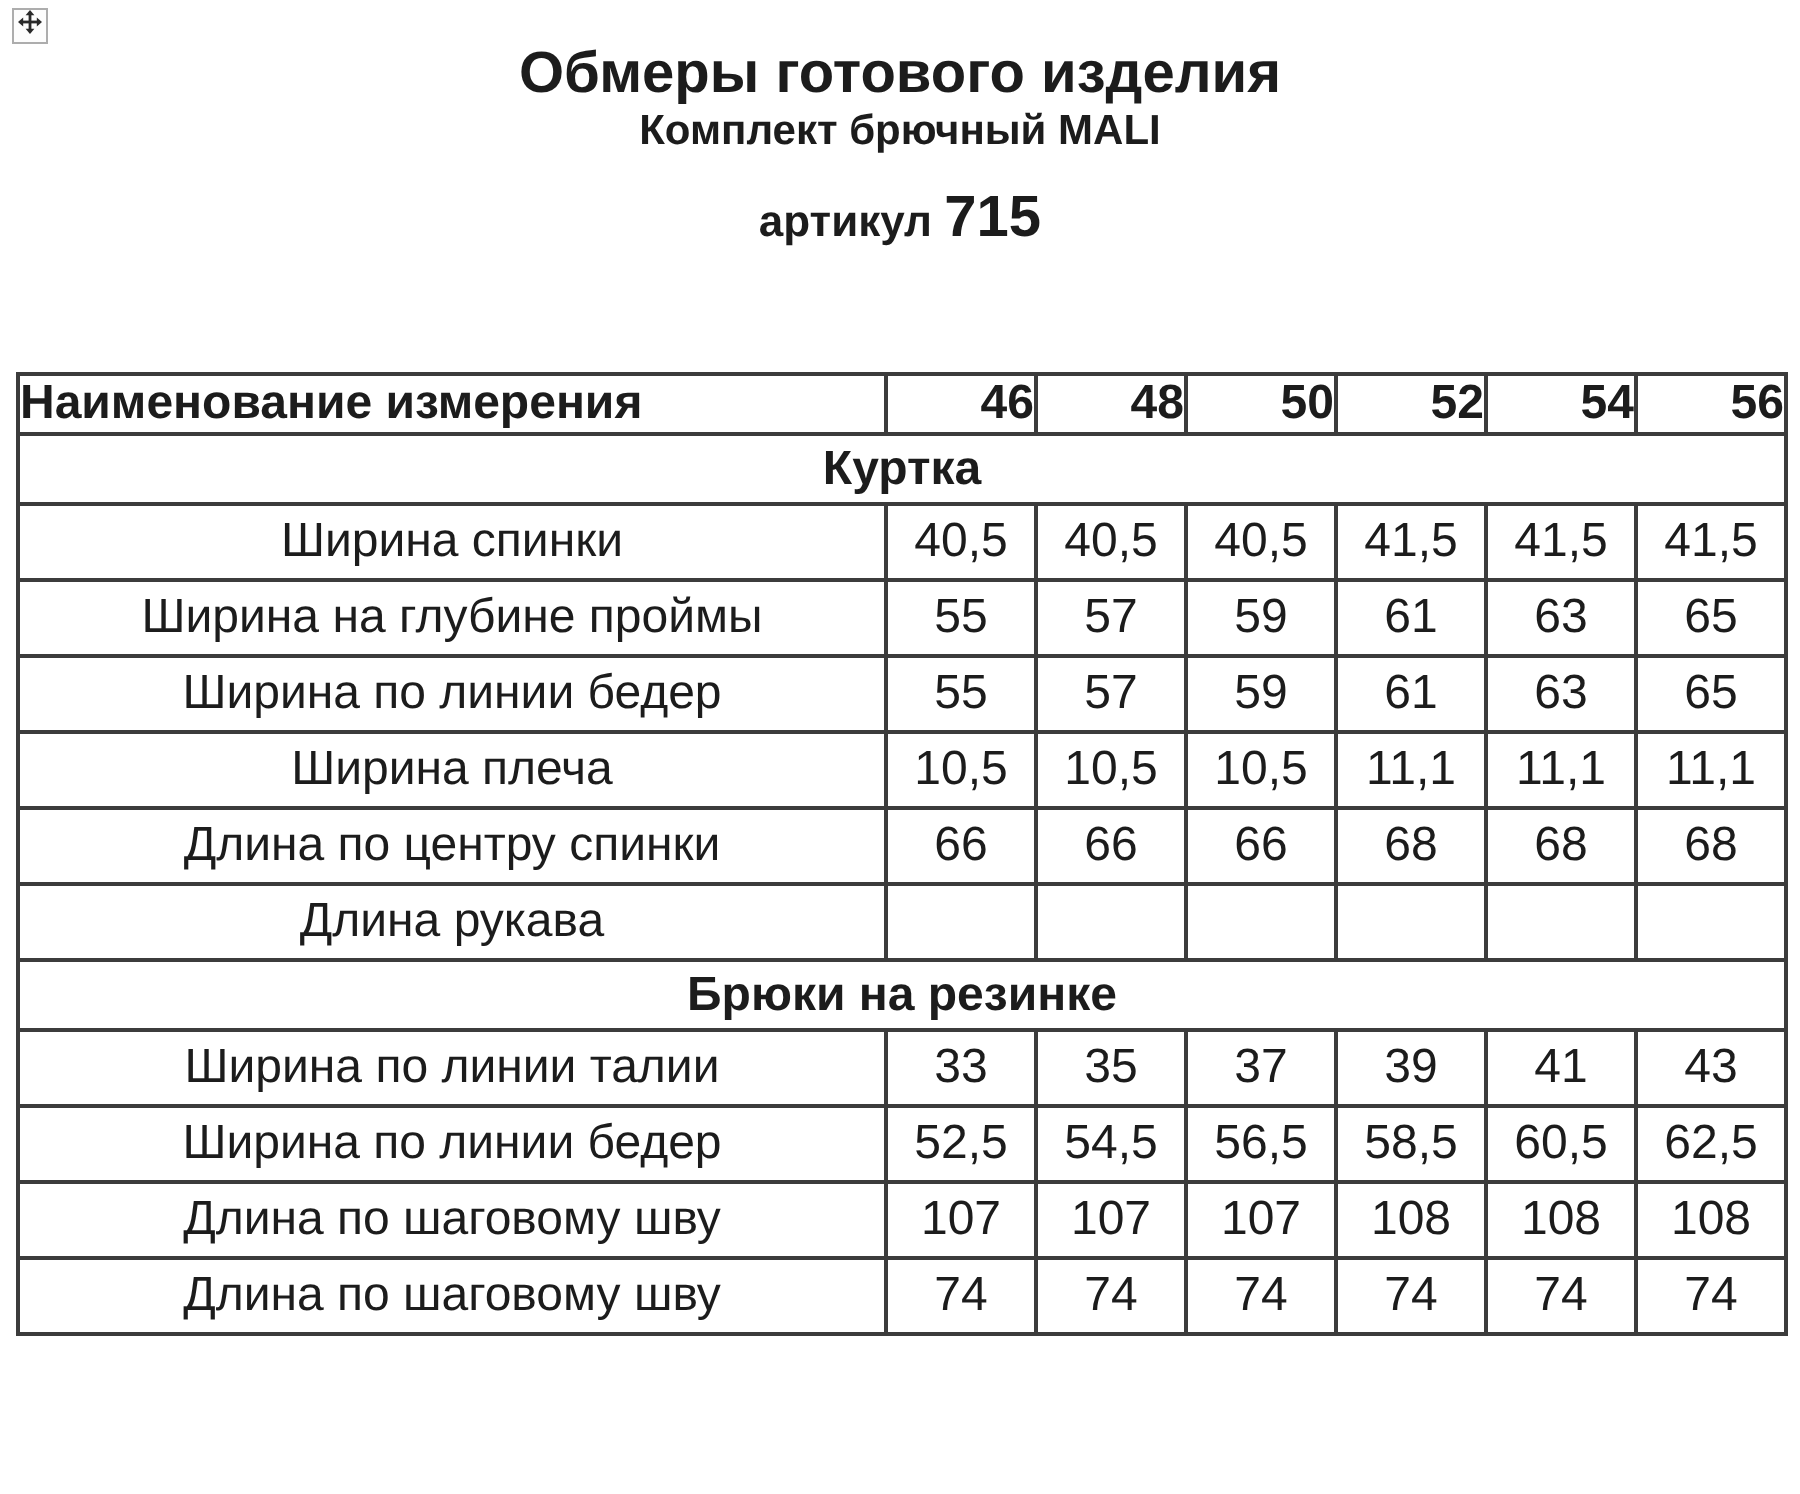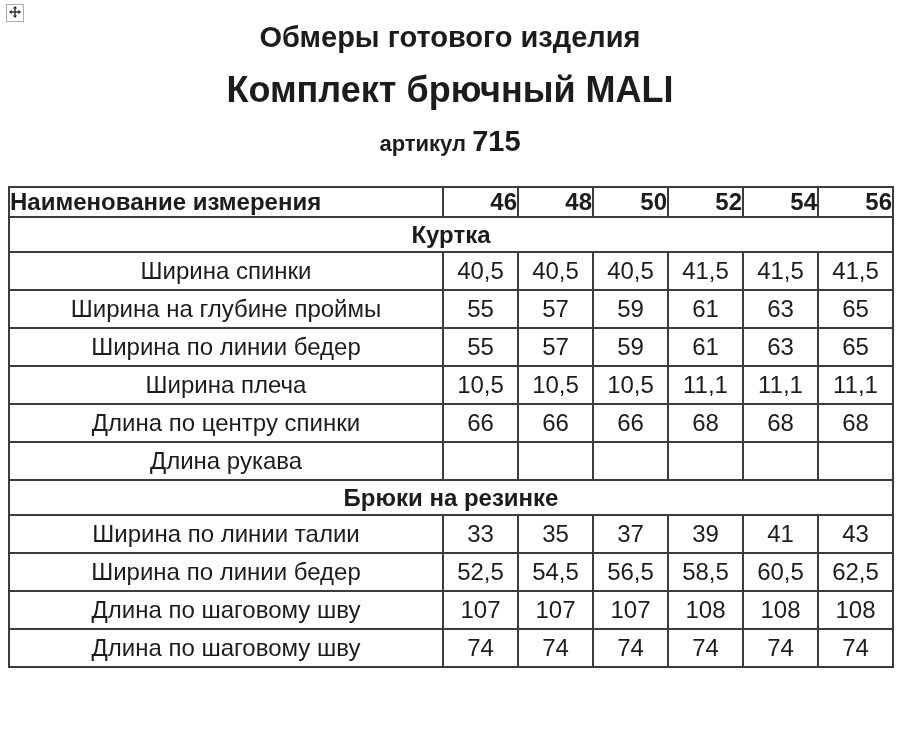--- a/index.html
+++ b/index.html
@@ -37,24 +37,24 @@
     position: absolute;
     left: 0;
     top: 22px;
     width: 900px;
     text-align: center;
   }
   .title-line1 {
     font-size: 29px;
     font-weight: bold;
     line-height: 1.1;
-    margin: 0 0 16px 0;
+    margin: 0 0 0 0;
   }
   .title-line2 {
-    font-size: 36px;
+    font-size: 21px;
     font-weight: bold;
     line-height: 1.1;
     margin: 0 0 17px 0;
   }
   .article-line {
     font-size: 22px;
     font-weight: bold;
     line-height: 1.1;
   }
   .article-line .article-number {

